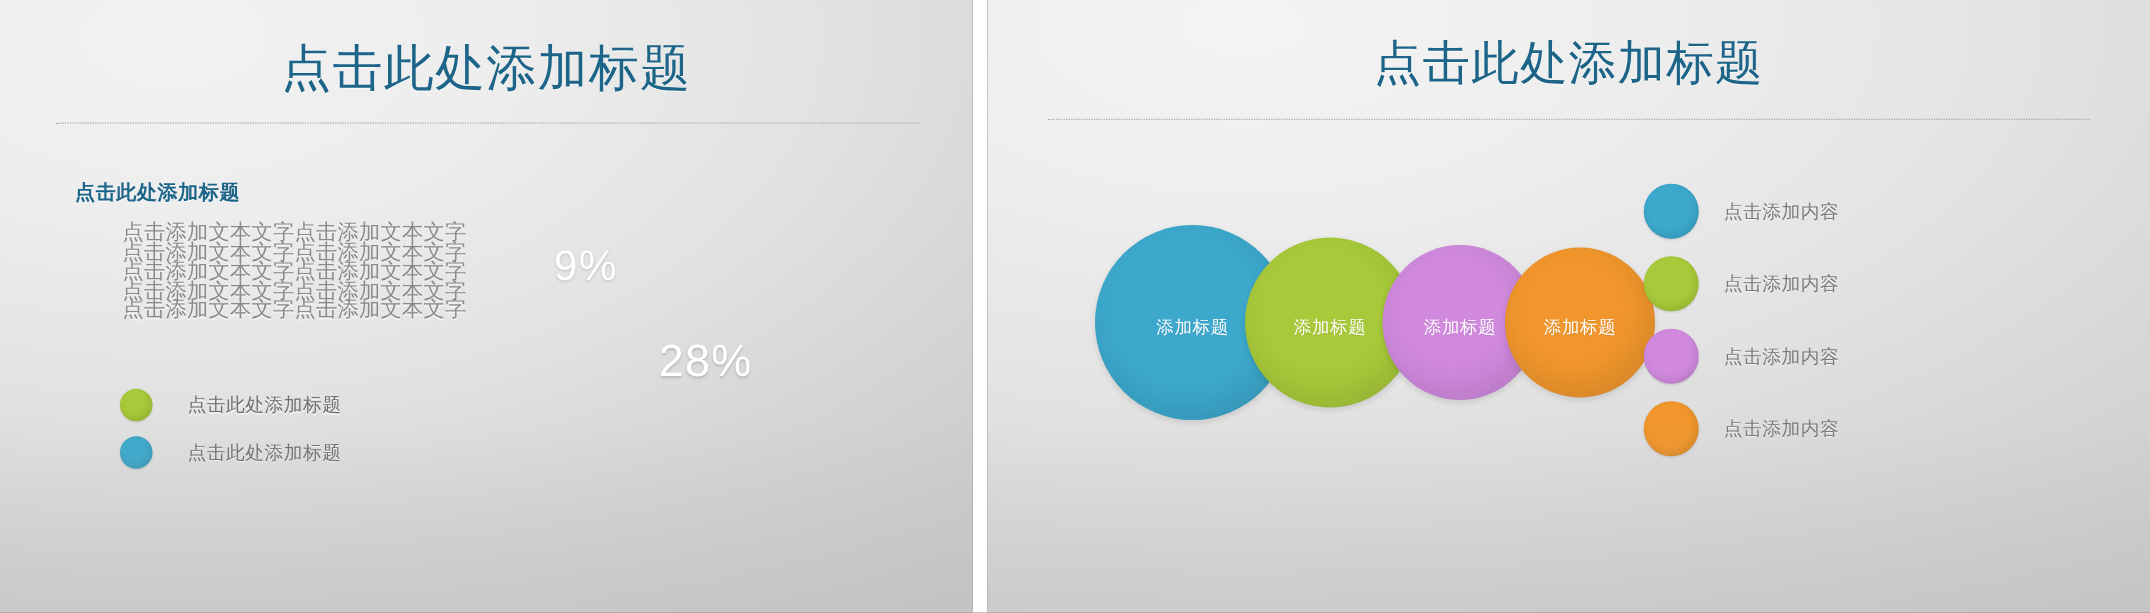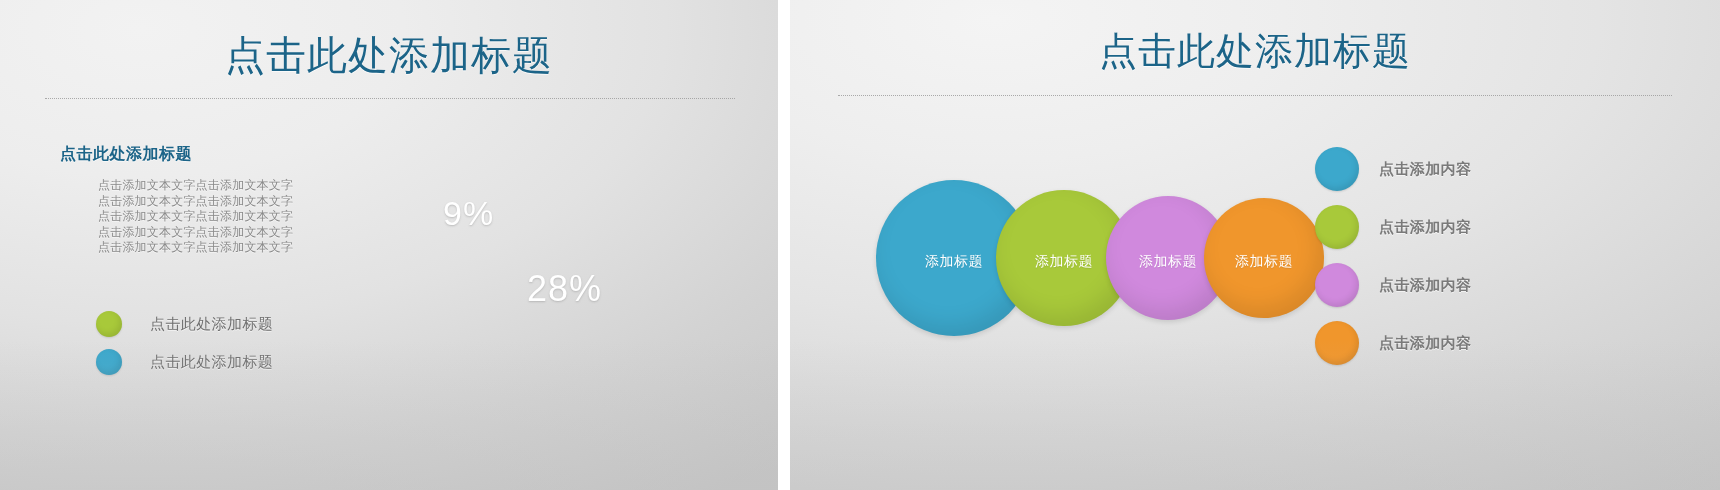--- a/index.html
+++ b/index.html
@@ -82,21 +82,21 @@
     color: #1c6488;
     font-weight: 700;
     letter-spacing: 0.5px;
     text-shadow: 0 1px 0 rgba(255,255,255,0.6);
     white-space: nowrap;
   }
   .body-lines {
     position: absolute;
     left: 98px;
     top: 178px;
-    font-size: 12px;
+    font-size: 17px;
     line-height: 15.5px;
     color: #8a8a8a;
     letter-spacing: 0.2px;
     text-shadow: 0 1px 0 rgba(255,255,255,0.55);
     white-space: nowrap;
     font-family: Liberation Serif, serif;
   }
   .body-lines div { display: block; }
 
   
@@ -168,21 +168,21 @@
   .vc2 { width: 136px; height: 136px; left: 206px; top: 190px; }
   .vc3 { width: 124px; height: 124px; left: 316px; top: 196px; }
   .vc4 { width: 120px; height: 120px; left: 414px; top: 198px; }
 
   
   .legend-right {
     position: absolute;
     left: 525px;
     top: 140px;
   }
-  .legend-right .legend-row { height: 58px; font-weight: bold; }
+  .legend-right .legend-row { height: 58px; }
   .legend-right .legend-dot { width: 44px; height: 44px; }
   .legend-right .legend-label {
     margin-left: 20px;
     font-size: 15px;
     color: #7a7a7a;
   }
 </style>
 </head>
 <body>
 

